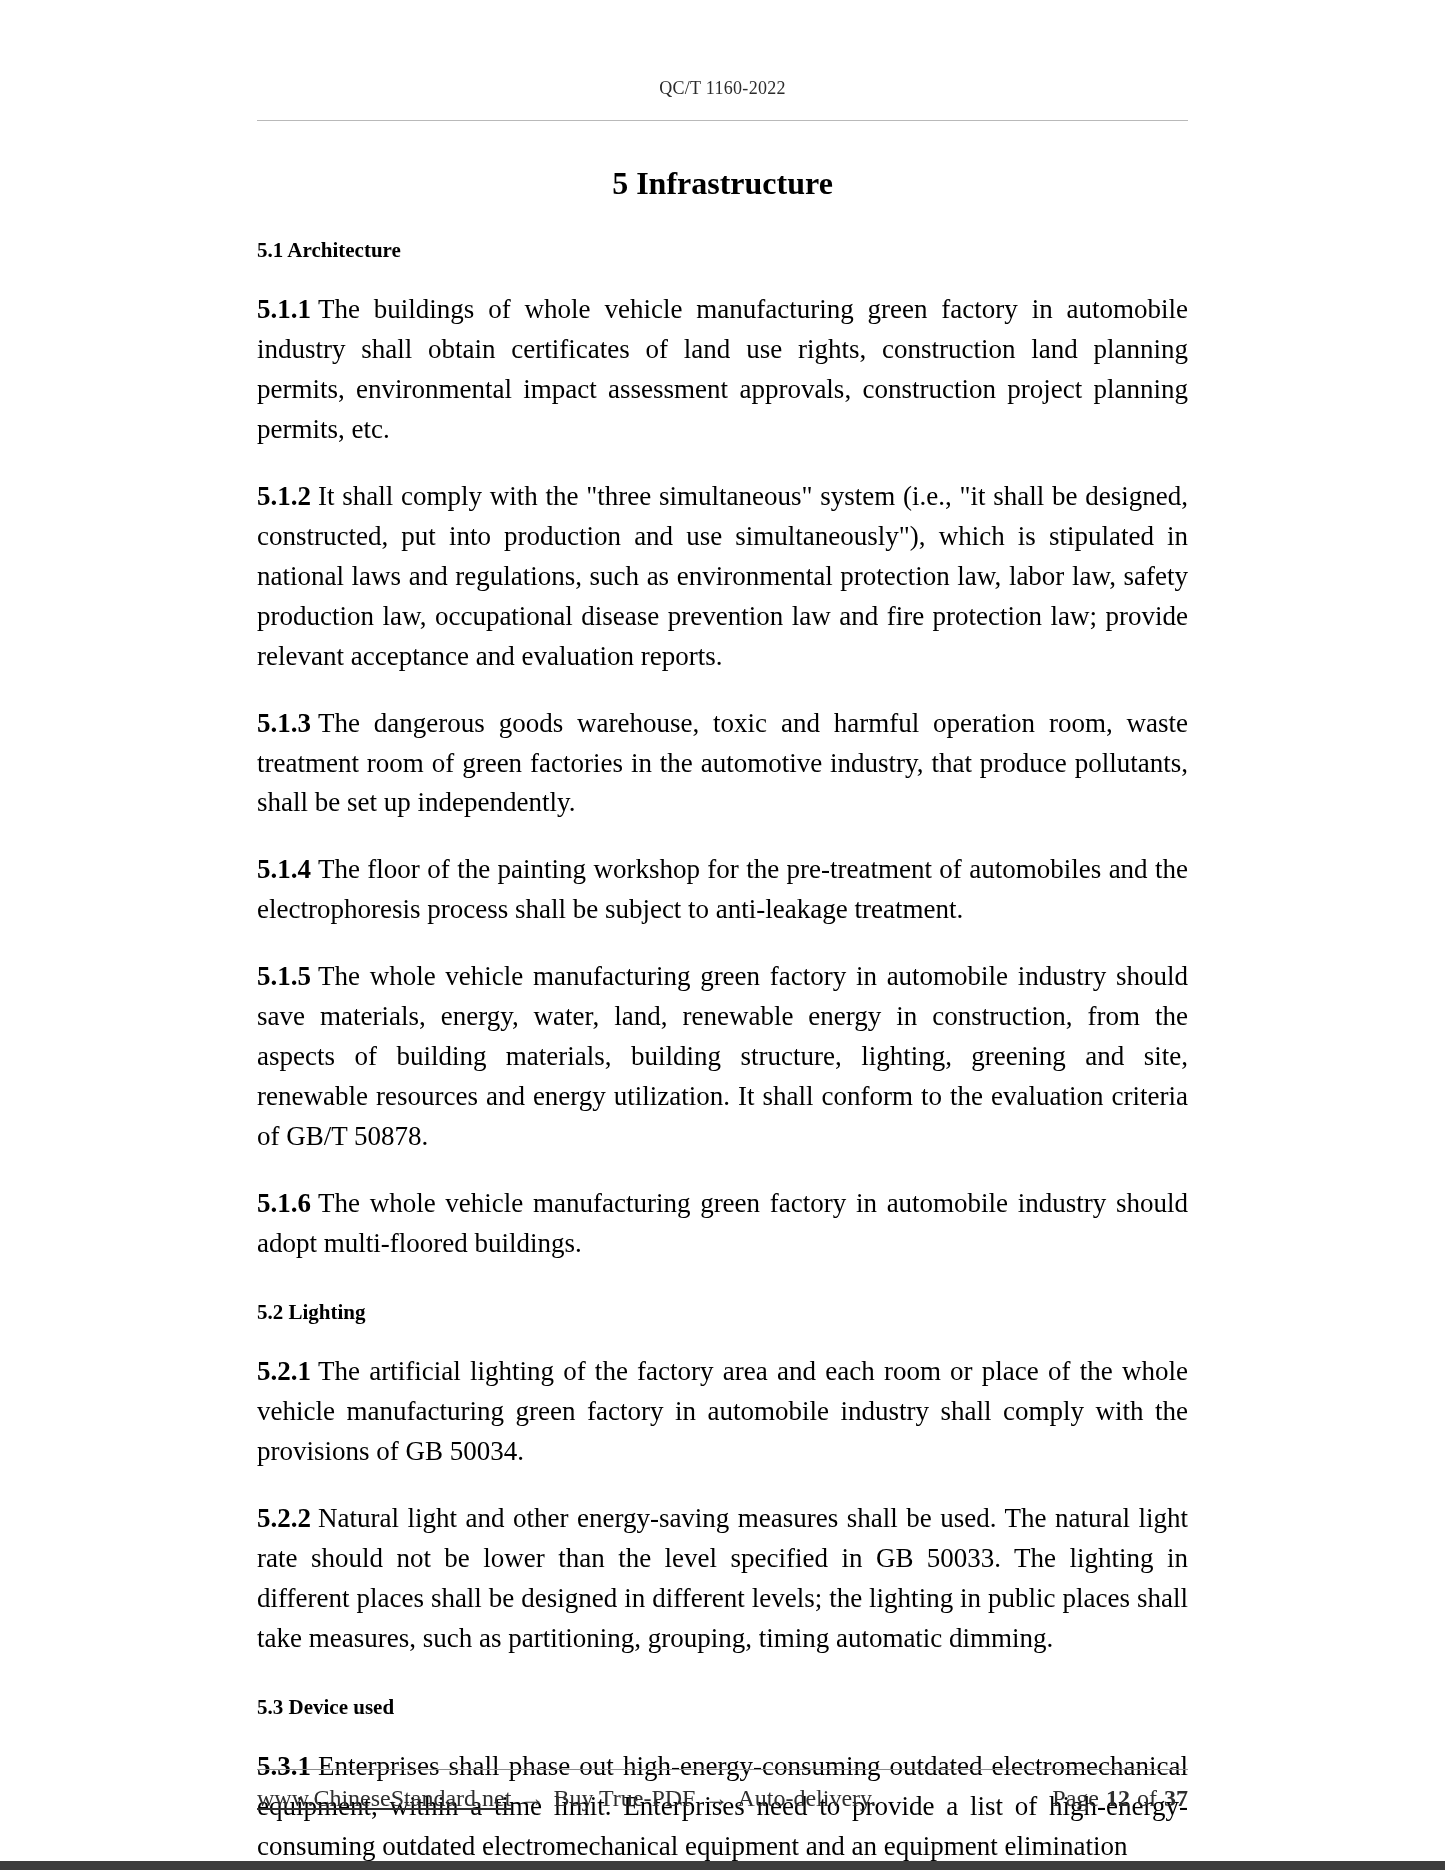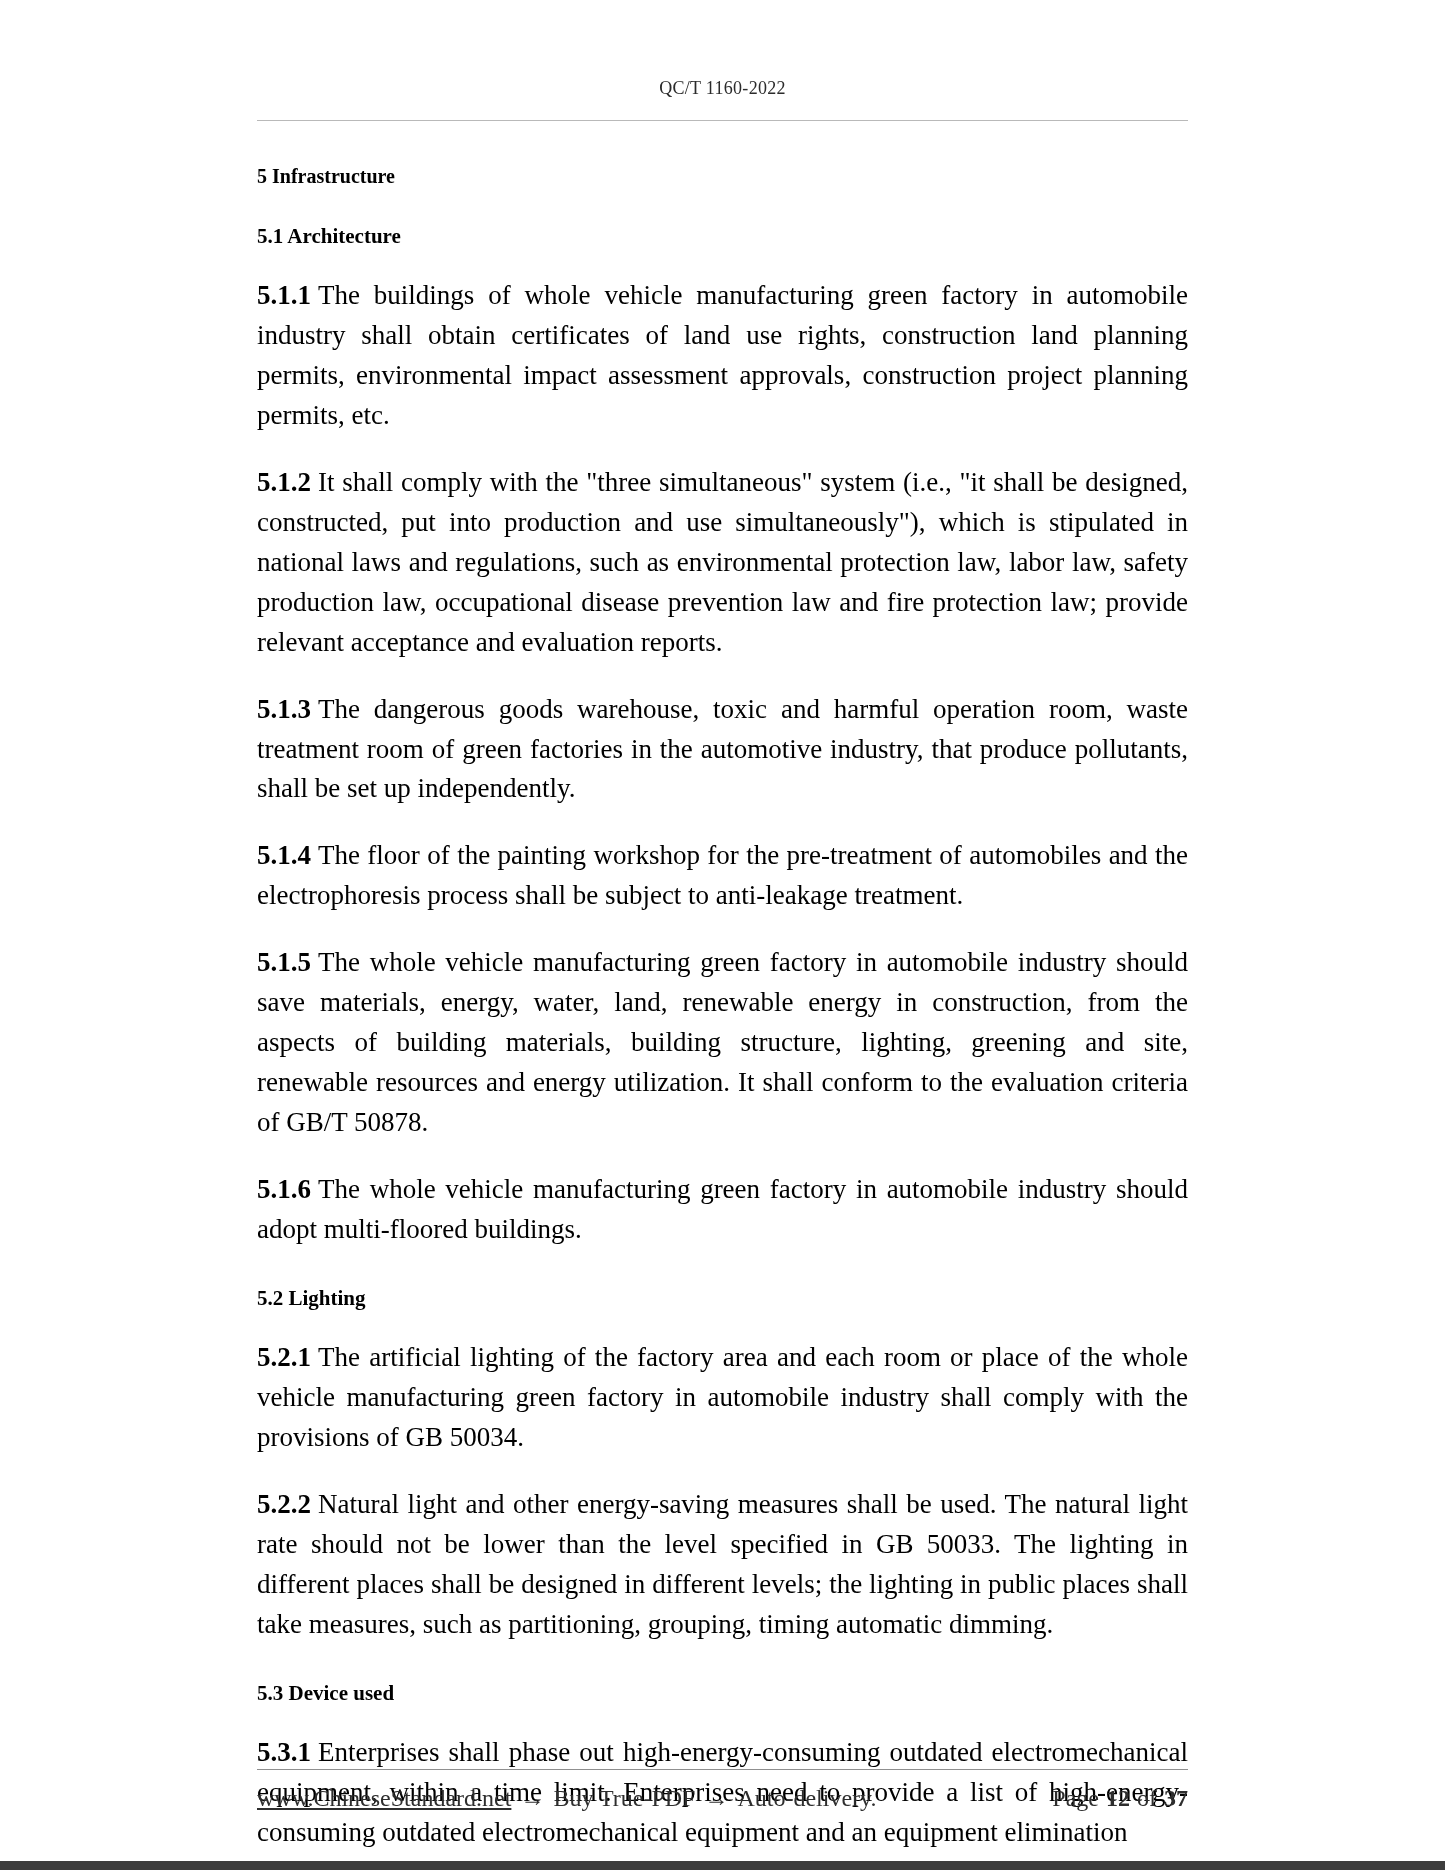--- a/index.html
+++ b/index.html
@@ -22,23 +22,24 @@
     font-size: 18px;
     color: #2b2b2b;
     letter-spacing: 0.3px;
   }
   .header-rule {
     border: none;
     border-top: 1px solid #b9b9b9;
     margin-top: 21px;
   }
   .doc-title {
-    font-size: 20px;
+    font-size: 32px;
     font-weight: bold;
     margin-top: 44px;
+    text-align: center;
   }
   .section-heading {
     font-size: 21px;
     font-weight: bold;
     margin-top: 36px;
   }
   .para {
     font-size: 27px;
     line-height: 1.48;
     text-align: justify;

